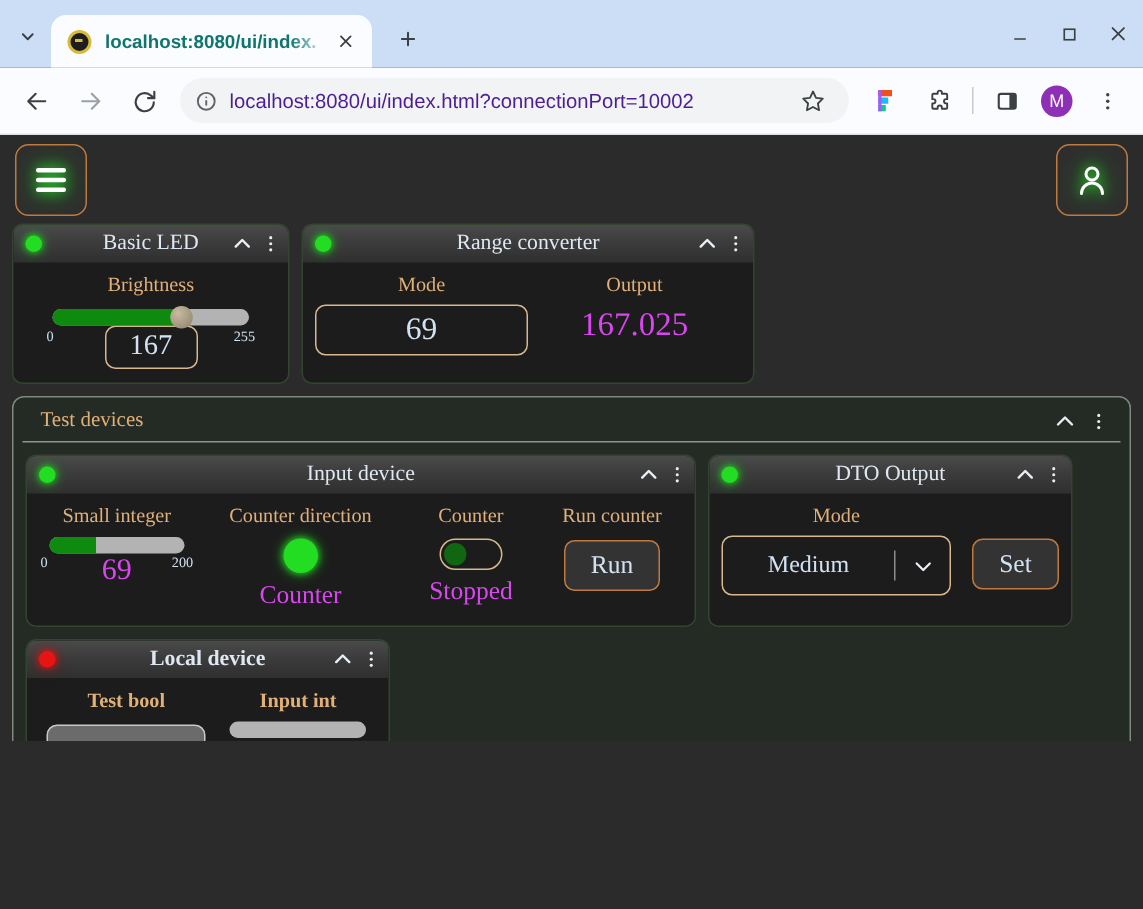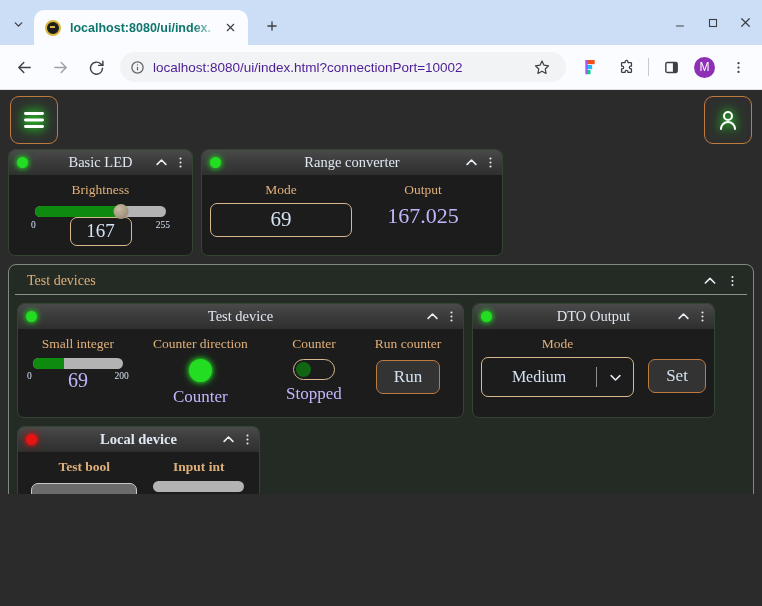--- a/index.html
+++ b/index.html
@@ -134,21 +134,21 @@
   .head-actions { margin-left: auto; display: flex; align-items: center; gap: 5px; z-index:2;}
   .card-body { padding: 7px 8px 9px; }
 
   .lbl {
     font-family: "Liberation Serif", serif;
     font-size: 13.5px; color: #e0b07a;
     text-align: center; white-space: nowrap;
   }
   .val {
     font-family: "Liberation Serif", serif;
-    color: #c4b5fd;
+    color: #d946ef;
   }
 
   
   .slider { position: relative; height: 11px; }
   .track {
     position: absolute; left:0; right:0; top:0; height: 11px;
     background: #b3b3b3; border-radius: 6px;
   }
   .fill {
     position: absolute; left:0; top:0; height:11px;
@@ -427,21 +427,21 @@
               <circle cx="12" cy="19.5" r="1.9"></circle>
             </svg>
         </div>
       </div>
 
       <div class="panel-body">
 
         <div class="card" style="width:447px;">
           <div class="card-head">
             <div class="led green"></div>
-            <div class="card-title">Test device</div>
+            <div class="card-title">Input device</div>
             <div class="head-actions">
               <svg width="15" height="15" viewBox="0 0 24 24" fill="none" stroke="#e9eef5" stroke-width="2.6" stroke-linecap="round" stroke-linejoin="round">
                   <polyline points="5 15 12 8 19 15"></polyline>
                 </svg>
               <svg width="13" height="15" viewBox="0 0 24 24" fill="#e9eef5">
                   <circle cx="12" cy="4.5" r="1.9"></circle>
                   <circle cx="12" cy="12" r="1.9"></circle>
                   <circle cx="12" cy="19.5" r="1.9"></circle>
                 </svg>
             </div>

